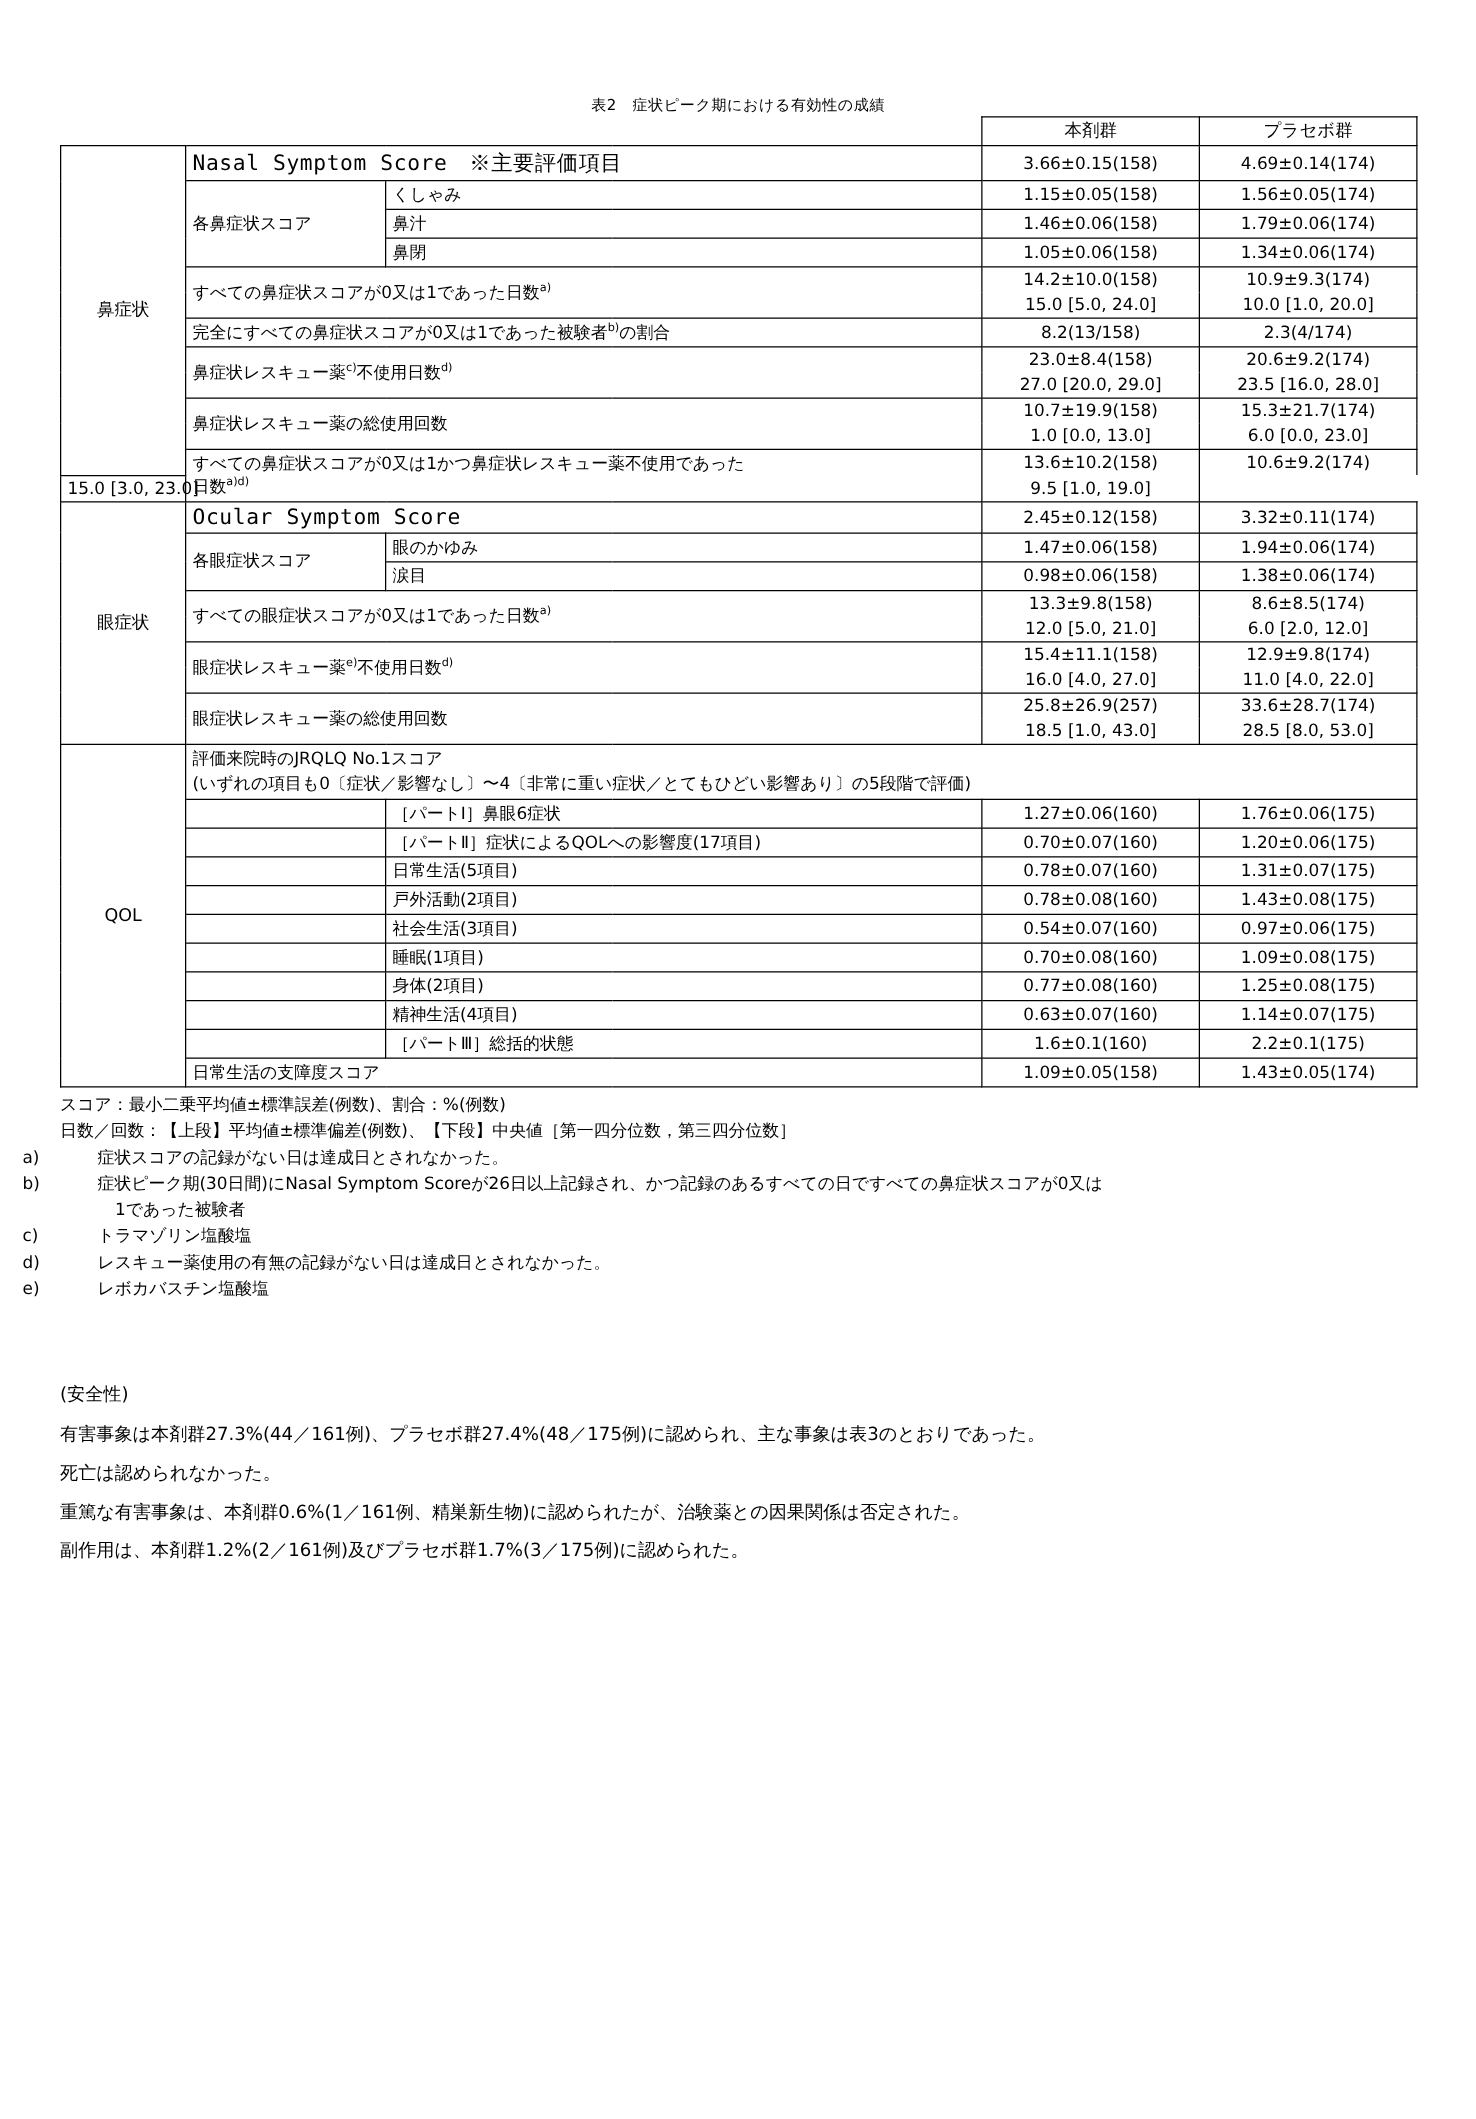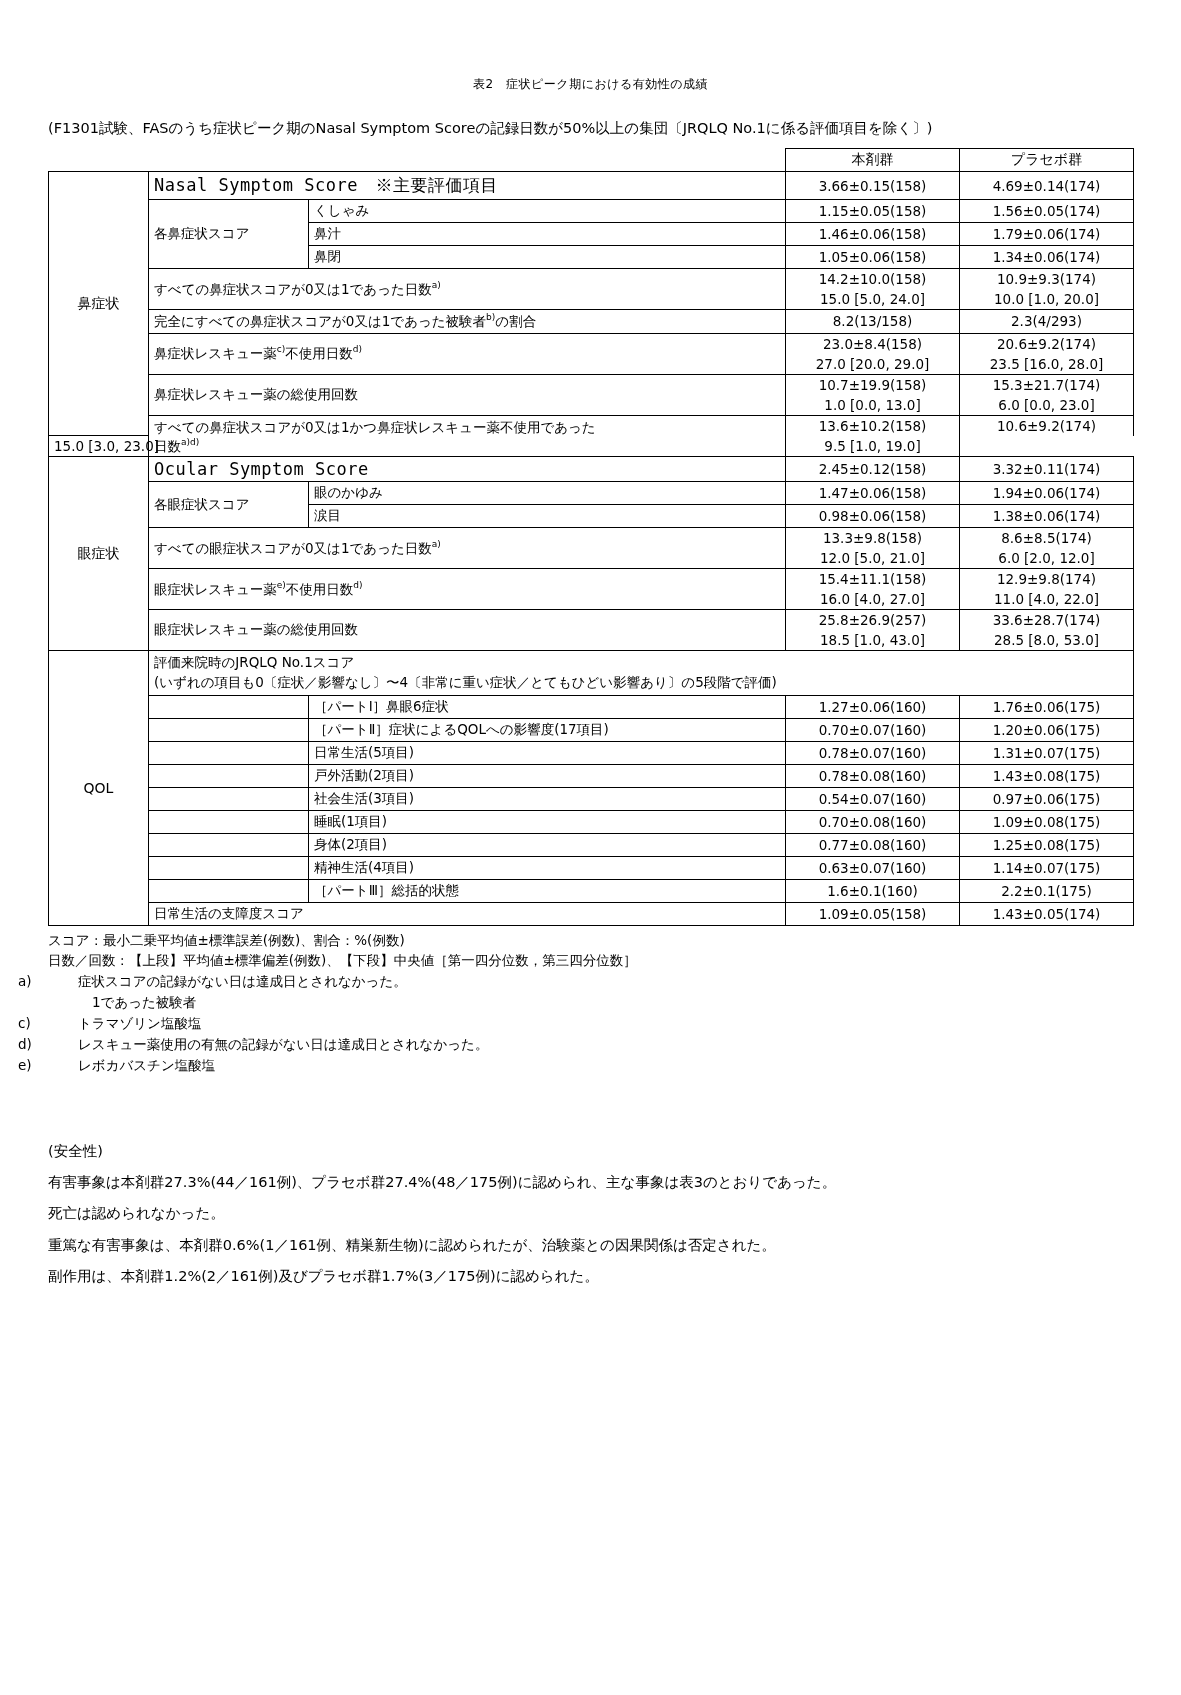--- a/index.html
+++ b/index.html
@@ -114,21 +114,20 @@
   .safety .p { display: block; }
   .qol-head { line-height: 1.45; padding: 3px 8px; }
   .ind1 { padding-left: 48px; }
 </style>
 </head>
 <body>
 
 <div class="page">
 
   <div class="doc-title">表2　症状ピーク期における有効性の成績</div>
-  <div class="subtitle">(F1301試験、FASのうち症状ピーク期のNasal Symptom Scoreの記録日数が50%以上の集団〔JRQLQ No.1に係る評価項目を除く〕)</div>
 
   <table class="main">
     <colgroup>
       <col style="width:100px">
       <col style="width:160px">
       <col style="width:181px">
       <col style="width:296px">
       <col style="width:174px">
       <col style="width:174px">
     </colgroup>
@@ -173,21 +172,21 @@
       <td class="val noborder-bottom">10.9±9.3(174)</td>
     </tr>
     <tr>
       <td class="val noborder-top">15.0 [5.0, 24.0]</td>
       <td class="val noborder-top">10.0 [1.0, 20.0]</td>
     </tr>
 
     <tr>
       <td class="lab" colspan="3"><span>完全にすべての鼻症状スコアが0又は1であった被験者</span><sup>b)</sup><span>の割合</span></td>
       <td class="val">8.2(13/158)</td>
-      <td class="val">2.3(4/293)</td>
+      <td class="val">2.3(4/174)</td>
     </tr>
 
     <tr>
       <td class="lab" colspan="3" rowspan="2"><span>鼻症状レスキュー薬</span><sup>c)</sup><span>不使用日数</span><sup>d)</sup></td>
       <td class="val noborder-bottom">23.0±8.4(158)</td>
       <td class="val noborder-bottom">20.6±9.2(174)</td>
     </tr>
     <tr>
       <td class="val noborder-top">27.0 [20.0, 29.0]</td>
       <td class="val noborder-top">23.5 [16.0, 28.0]</td>
@@ -329,20 +328,21 @@
       <td class="val">1.43±0.05(174)</td>
     </tr>
 
   </tbody>
     </table>
 
   <div class="notes">
     <span class="nrow">スコア：最小二乗平均値±標準誤差(例数)、割合：%(例数)</span>
     <span class="nrow">日数／回数：【上段】平均値±標準偏差(例数)、【下段】中央値［第一四分位数，第三四分位数］</span>
     <span class="hang"><span class="idx">a)</span><span>症状スコアの記録がない日は達成日とされなかった。</span></span>
+    <span class="hang"><span class="idx">b)</span><span>症状ピーク期(30日間)にNasal Symptom Scoreが26日以上記録され、かつ記録のあるすべての日ですべての鼻症状スコアが0又は</span></span>
     <span class="cont">1であった被験者</span>
     <span class="hang"><span class="idx">c)</span><span>トラマゾリン塩酸塩</span></span>
     <span class="hang"><span class="idx">d)</span><span>レスキュー薬使用の有無の記録がない日は達成日とされなかった。</span></span>
     <span class="hang"><span class="idx">e)</span><span>レボカバスチン塩酸塩</span></span>
   </div>
 
   <div class="safety">
     <span class="p">(安全性)</span>
     <span class="p">有害事象は本剤群27.3%(44／161例)、プラセボ群27.4%(48／175例)に認められ、主な事象は表3のとおりであった。</span>
     <span class="p">死亡は認められなかった。</span>

